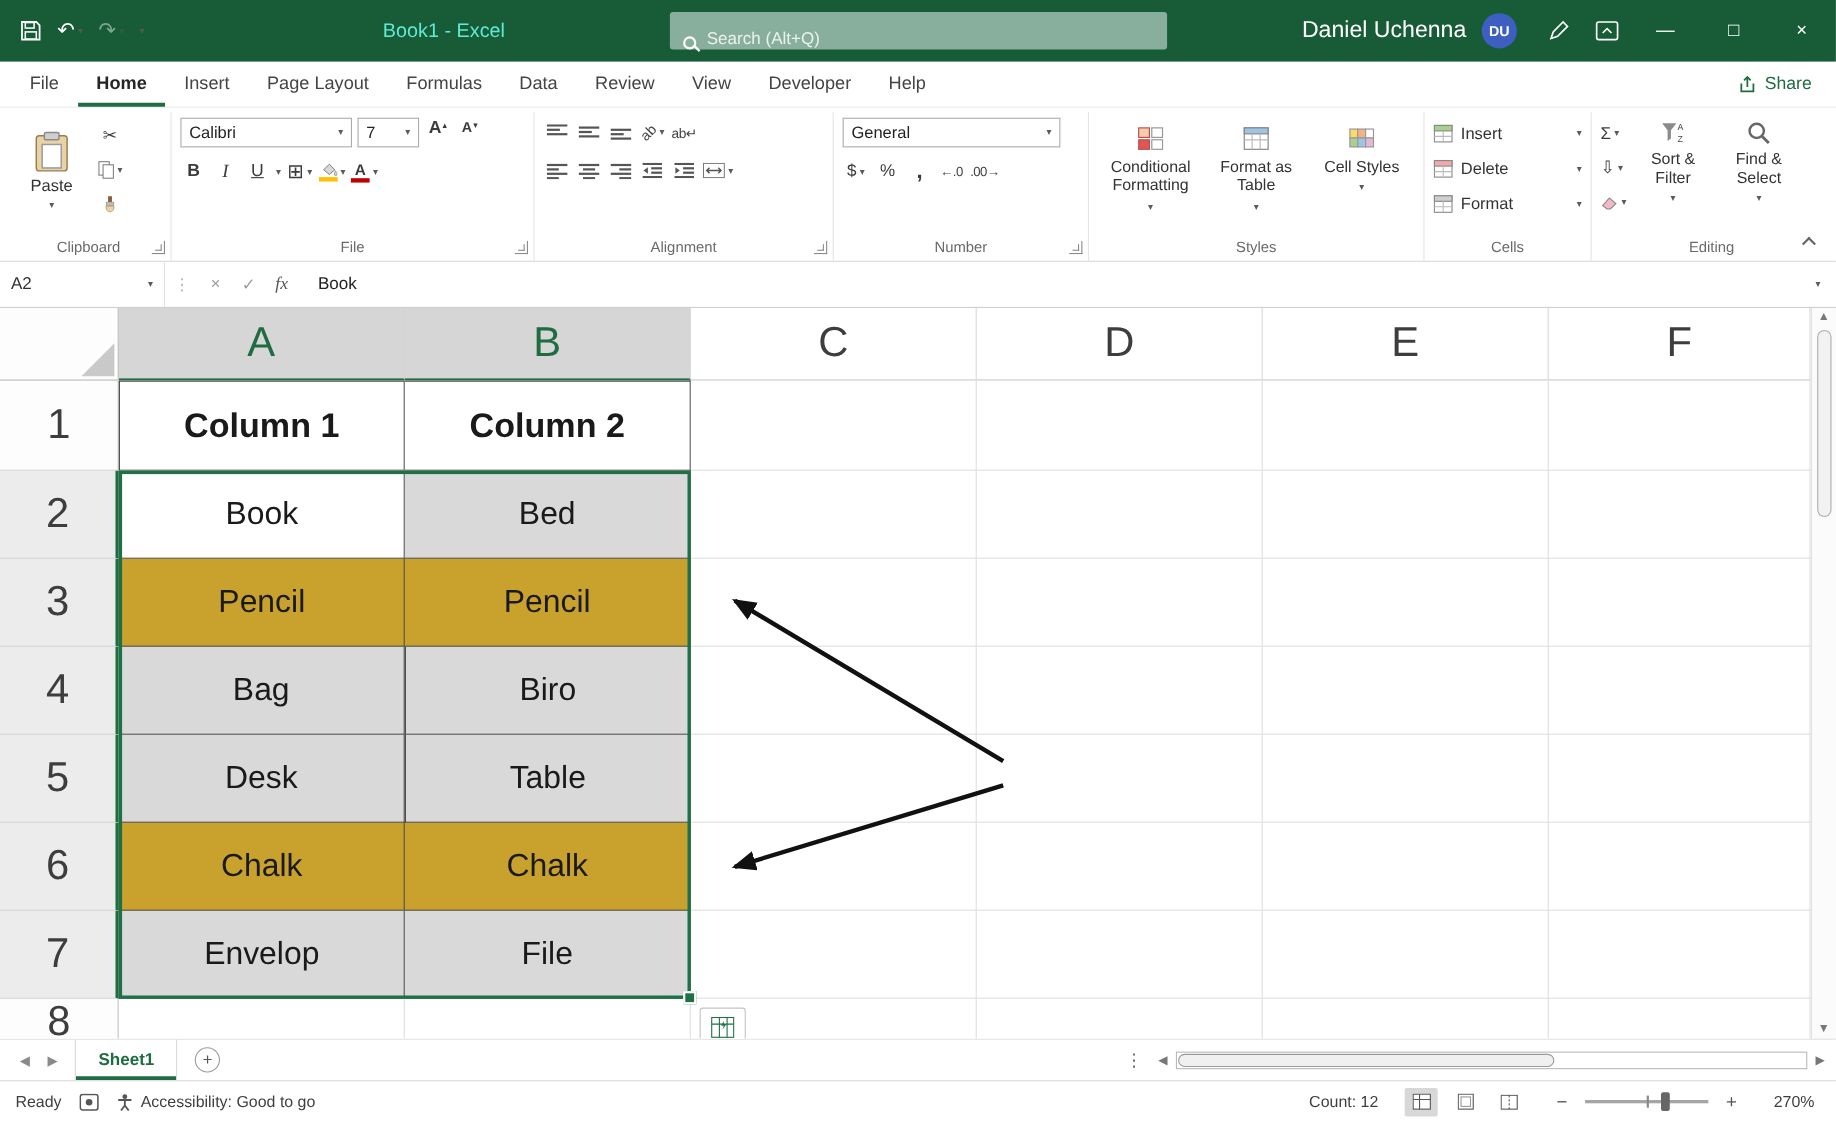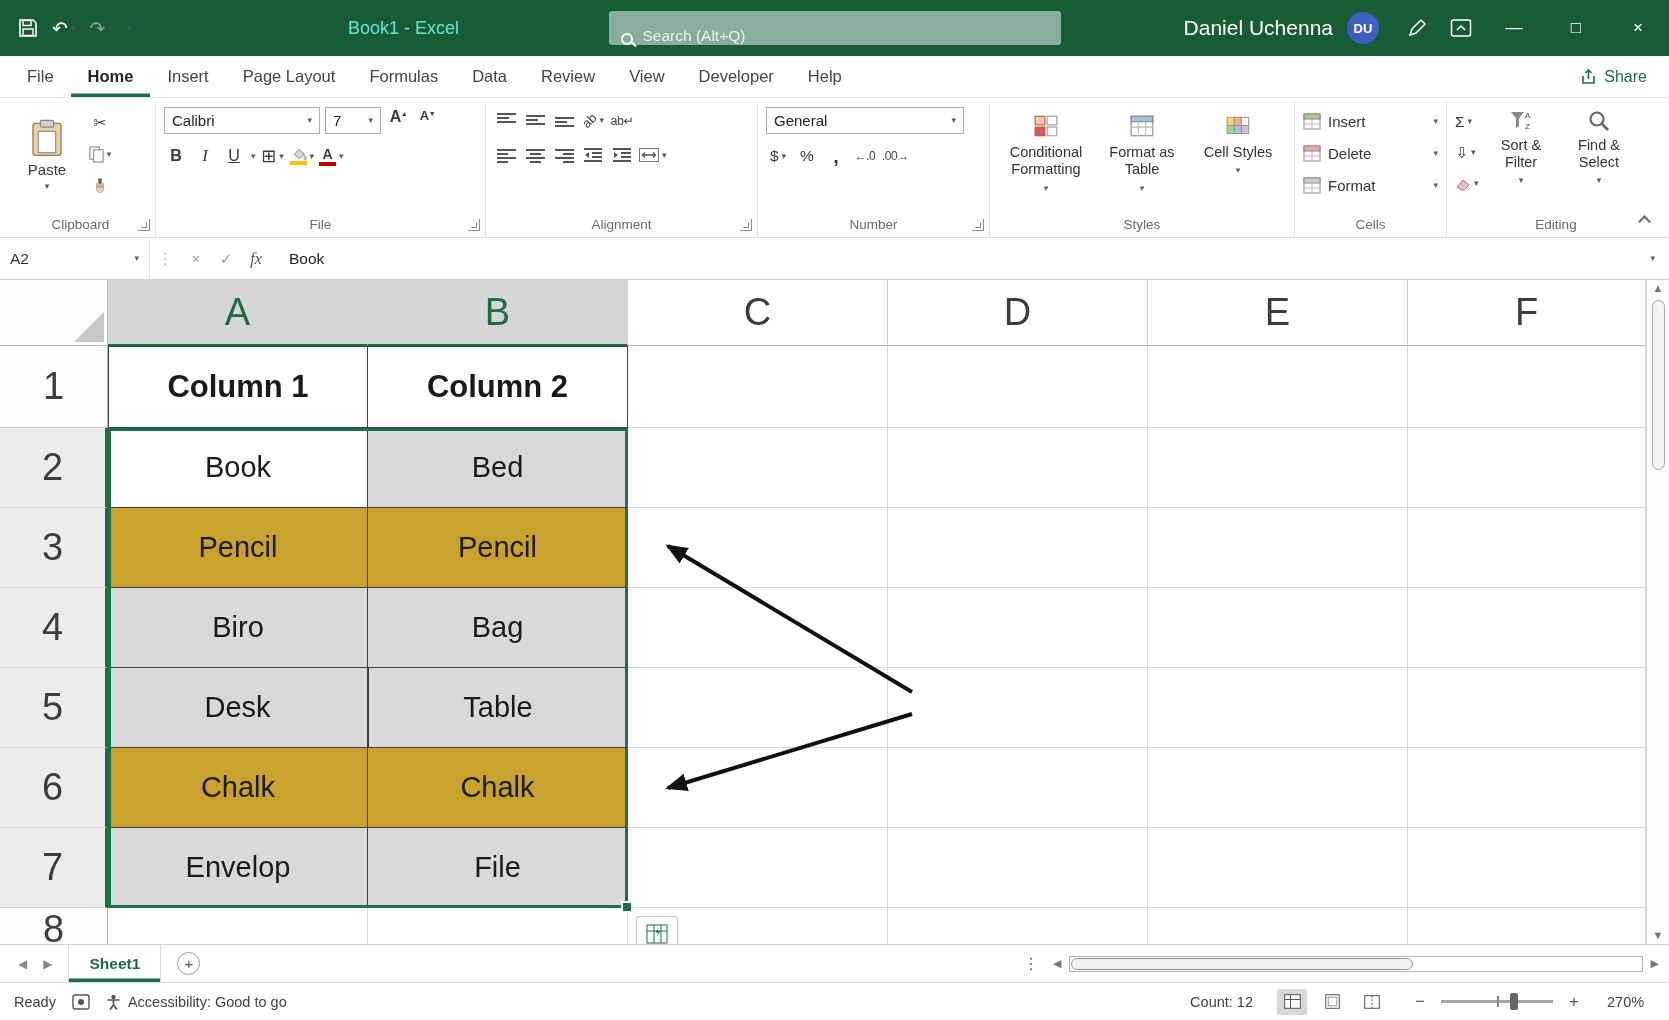--- a/index.html
+++ b/index.html
@@ -155,21 +155,21 @@
     font-size:14.5px;color:#3f3f3f;padding:0 14px;gap:16px}
   .sb-right{margin-left:auto;display:flex;align-items:center;gap:24px}
   .viewicons{display:flex;align-items:center;gap:10px}
   .vbtn{width:30px;height:26px;display:flex;align-items:center;justify-content:center;border-radius:2px}
   .vbtn.active{background:#D8D8D8}
   .zoomer{display:flex;align-items:center;gap:12px}
   .zbtn{font-size:17px;color:#555;width:18px;text-align:center}
   .ztrack{width:112px;height:3px;background:#A6A6A6;position:relative}
   .ztrack::before{content:"";position:absolute;left:50%;top:-4px;width:1.5px;height:11px;background:#8a8a8a}
   .zthumb{position:absolute;left:62%;top:-7px;width:8px;height:17px;background:#666;border-radius:2px}
-  .zoom-label{min-width:48px;text-align:left}
+  .zoom-label{min-width:48px;text-align:center}
 </style>
 </head>
 <body>
 
 <div class="app">
 
   <div class="titlebar">
     <div class="qat">
       <button>
         <svg width="20" height="20" viewBox="0 0 20 20">
@@ -602,22 +602,22 @@
         <div class="cell tcell first" data-fill="gold">Pencil</div>
         <div class="cell tcell" data-fill="gold">Pencil</div>
         <div class="cell e"></div>
         <div class="cell e"></div>
         <div class="cell e"></div>
         <div class="cell e last"></div>
       </div>
 
       <div class="grow">
         <div class="rowhead sel">4</div>
+        <div class="cell tcell" data-fill="gray">Bag</div>
         <div class="cell tcell first" data-fill="gray">Biro</div>
-        <div class="cell tcell" data-fill="gray">Bag</div>
         <div class="cell e"></div>
         <div class="cell e"></div>
         <div class="cell e"></div>
         <div class="cell e last"></div>
       </div>
 
       <div class="grow">
         <div class="rowhead sel">5</div>
         <div class="cell tcell" data-fill="gray">Desk</div>
         <div class="cell tcell first" data-fill="gray">Table</div>

